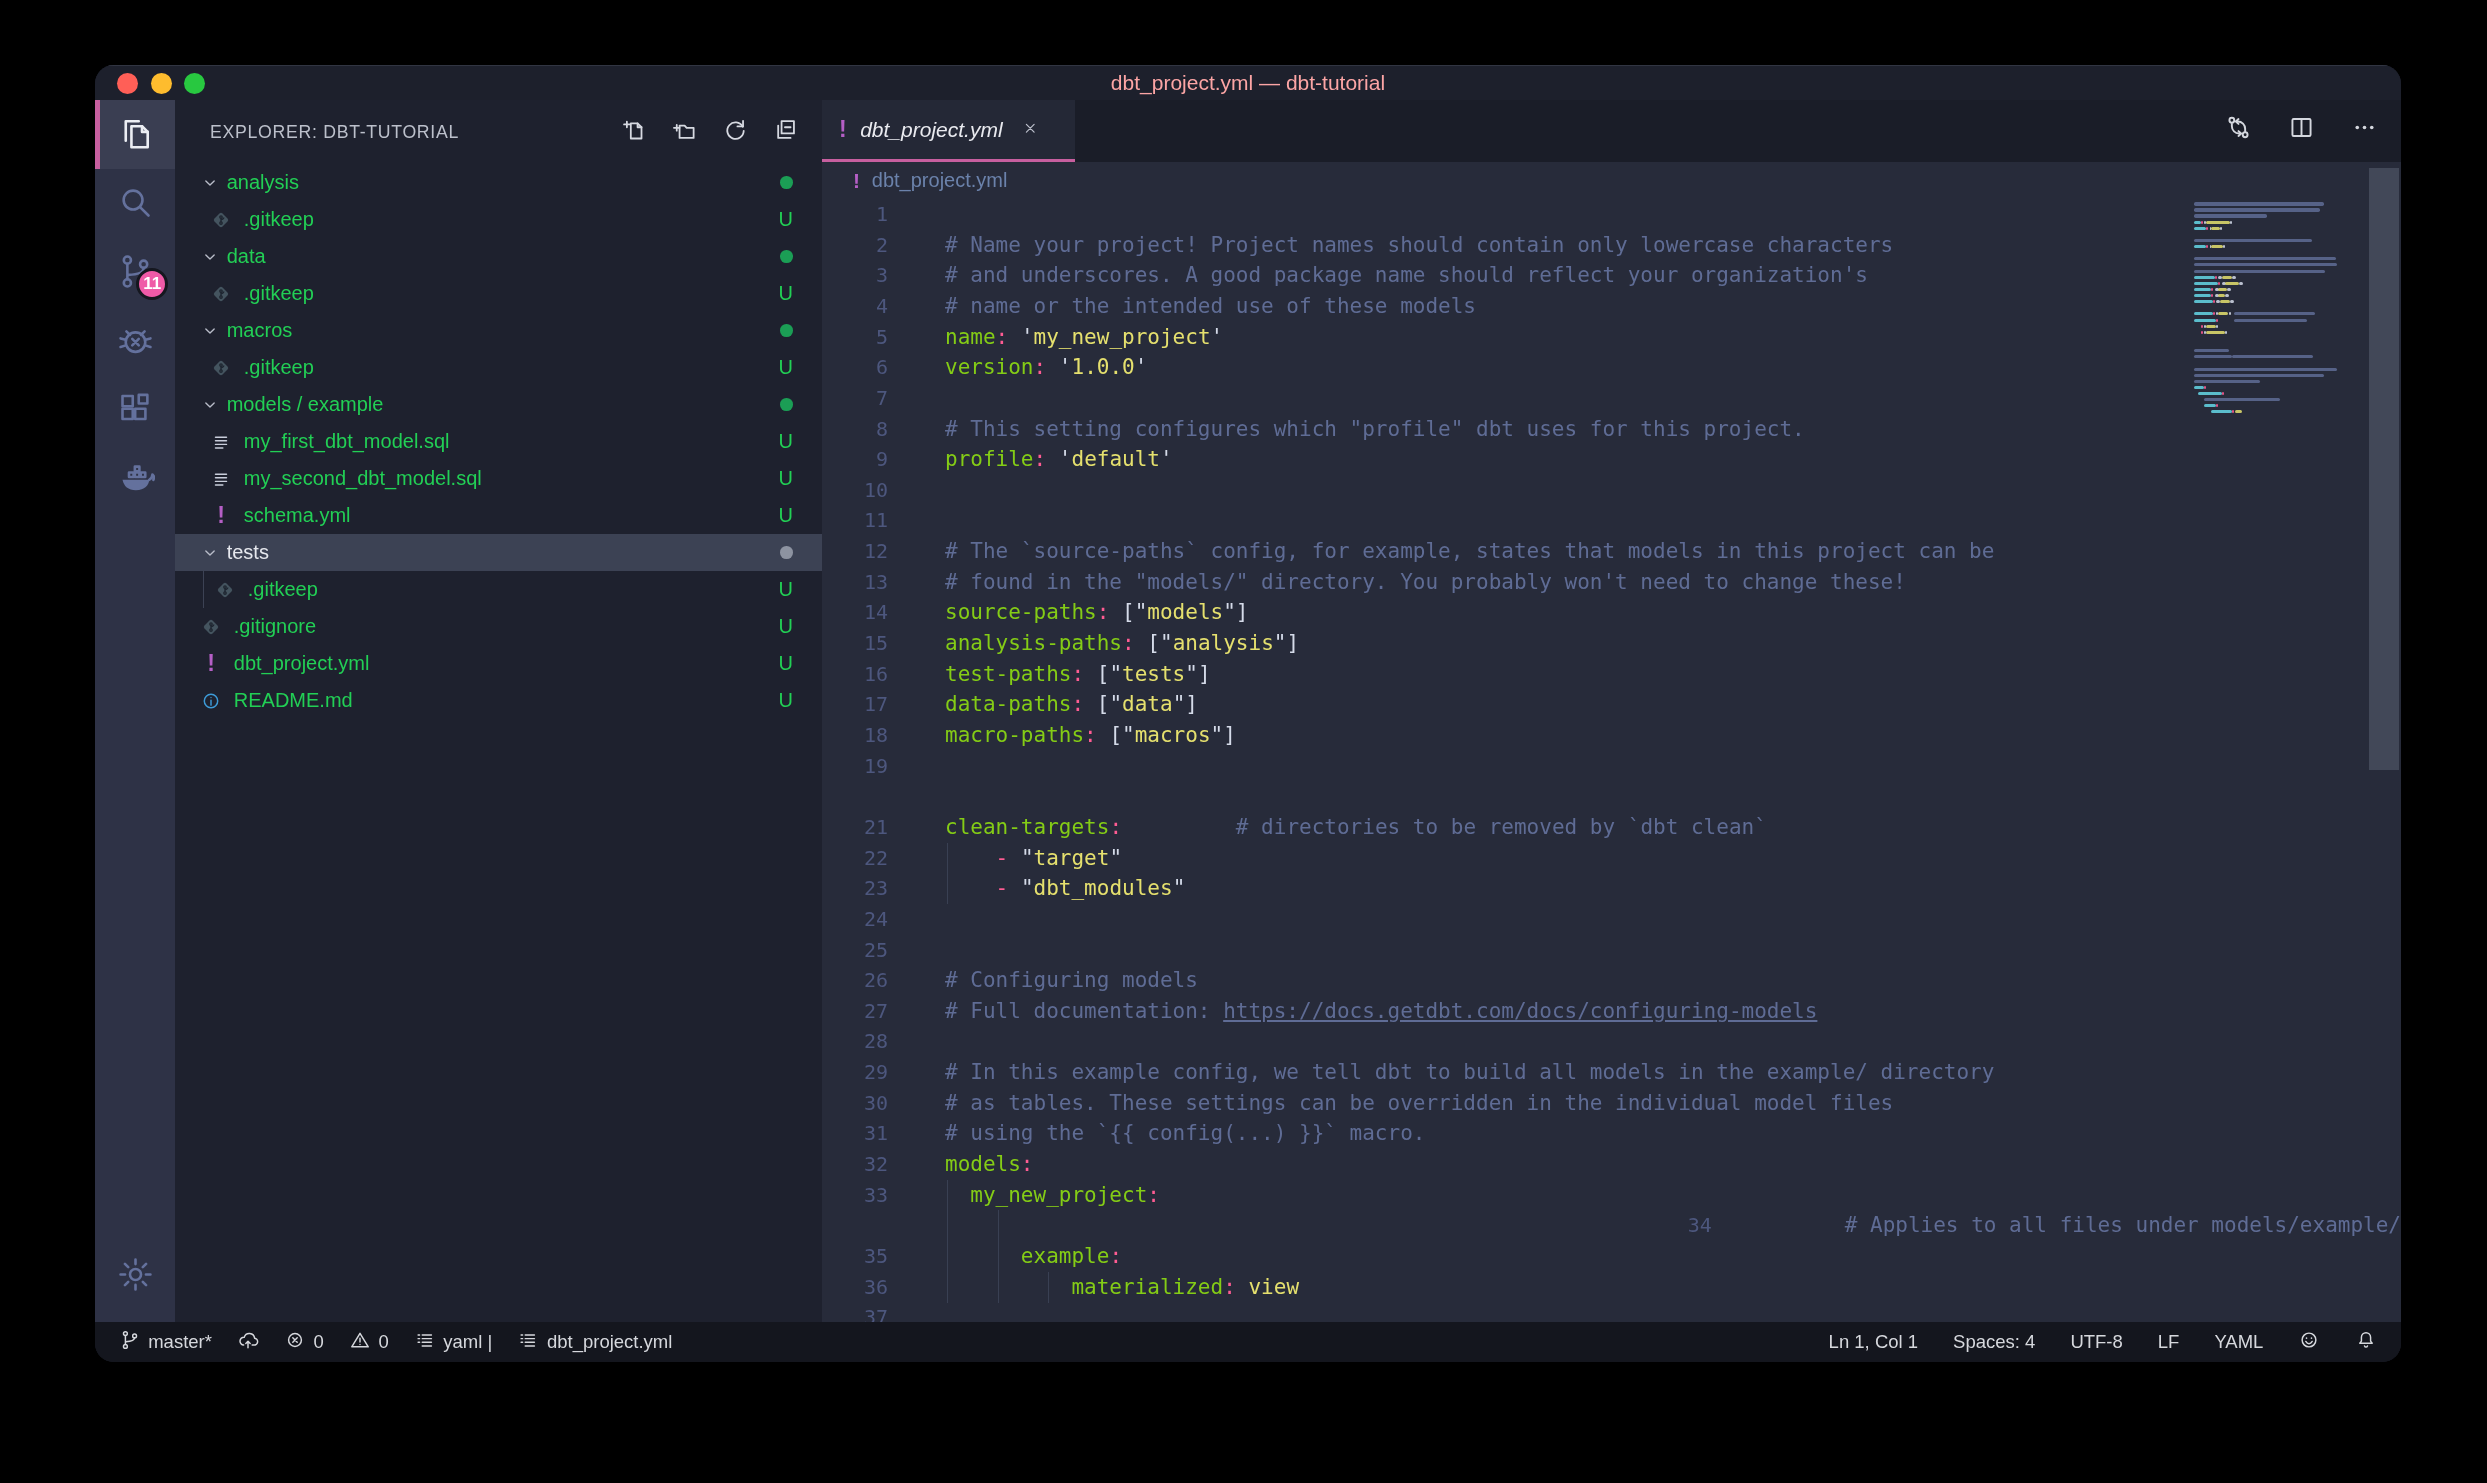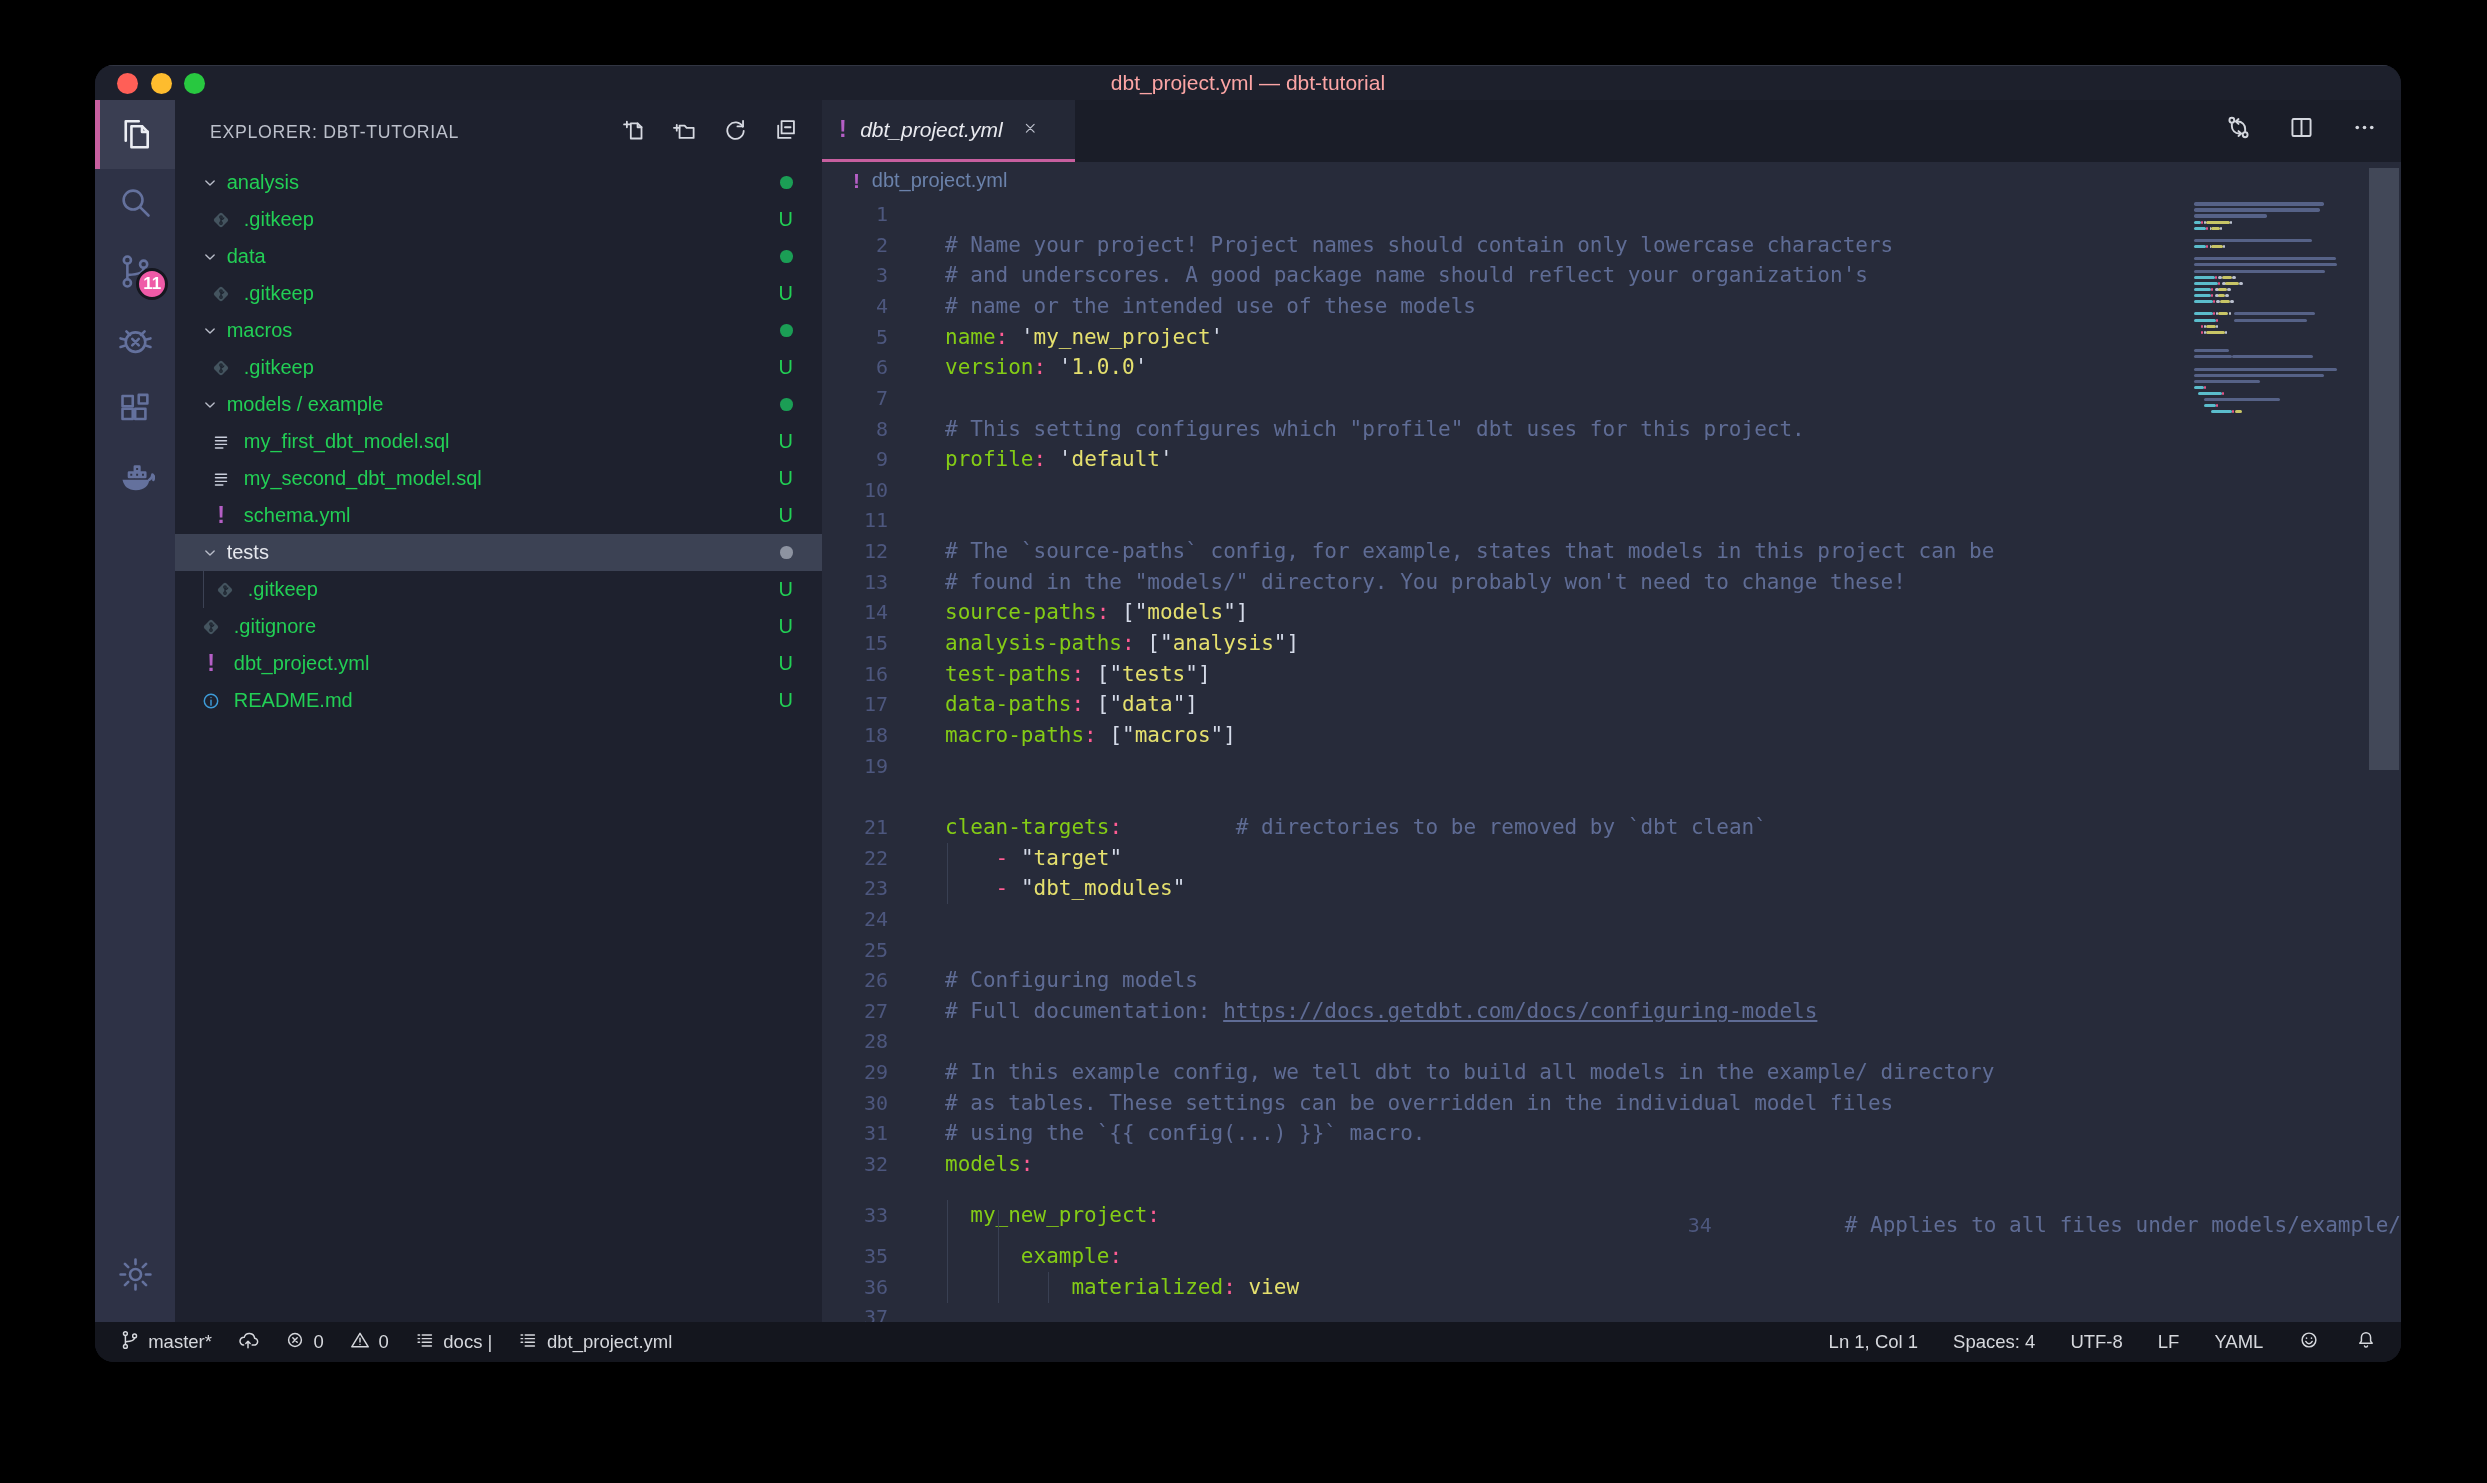--- a/index.html
+++ b/index.html
@@ -398,21 +398,21 @@
           <div class="line" style="top: 674px;"><span class="guide" style="left: 125px;"></span><span class="ln">23</span><span class="lc"><span class="t">    </span><span class="p">-</span><span class="t"> </span><span class="w">"</span><span class="s">dbt_modules</span><span class="w">"</span></span></div>
           <div class="line" style="top: 705px;"><span class="ln">24</span><span class="lc"></span></div>
           <div class="line" style="top: 736px;"><span class="ln">25</span><span class="lc"></span></div>
           <div class="line" style="top: 766px;"><span class="ln">26</span><span class="lc"><span class="cm"># Configuring models</span></span></div>
           <div class="line" style="top: 797px;"><span class="ln">27</span><span class="lc"><span class="cm"># Full documentation: </span><span class="lk">https://docs.getdbt.com/docs/configuring-models</span></span></div>
           <div class="line" style="top: 827px;"><span class="ln">28</span><span class="lc"></span></div>
           <div class="line" style="top: 858px;"><span class="ln">29</span><span class="lc"><span class="cm"># In this example config, we tell dbt to build all models in the example/ directory</span></span></div>
           <div class="line" style="top: 889px;"><span class="ln">30</span><span class="lc"><span class="cm"># as tables. These settings can be overridden in the individual model files</span></span></div>
           <div class="line" style="top: 919px;"><span class="ln">31</span><span class="lc"><span class="cm"># using the `{{ config(...) }}` macro.</span></span></div>
           <div class="line" style="top: 950px;"><span class="ln">32</span><span class="lc"><span class="k">models</span><span class="p">:</span></span></div>
-          <div class="line" style="top: 981px; margin-top: 20px;"><span class="guide" style="left: 125px;"></span><span class="ln">33</span><span class="lc"><span class="t">  </span><span class="k">my_new_project</span><span class="p">:</span></span></div>
+          <div class="line" style="top: 981px;"><span class="guide" style="left: 125px;"></span><span class="ln">33</span><span class="lc"><span class="t">  </span><span class="k">my_new_project</span><span class="p">:</span></span></div>
           <div class="line" style="top: 1011px; justify-content: flex-end;"><span class="guide" style="left: 125px;"></span><span class="guide" style="left: 176px;"></span><span class="ln">34</span><span class="lc"><span class="t">      </span><span class="cm"># Applies to all files under models/example/</span></span></div>
           <div class="line" style="top: 1042px;"><span class="guide" style="left: 125px;"></span><span class="guide" style="left: 176px;"></span><span class="ln">35</span><span class="lc"><span class="t">      </span><span class="k">example</span><span class="p">:</span></span></div>
           <div class="line" style="top: 1073px;"><span class="guide" style="left: 125px;"></span><span class="guide" style="left: 176px;"></span><span class="guide" style="left: 226px;"></span><span class="ln">36</span><span class="lc"><span class="t">          </span><span class="k">materialized</span><span class="p">:</span><span class="t"> </span><span class="s">view</span></span></div>
           <div class="line" style="top: 1103px;"><span class="ln">37</span><span class="lc"></span></div>
         </div>
       <div class="minimap" id="minimap">
           <span class="mm-tok" style="left: 0px; top: 6.2px; width: 130px; background: rgb(95, 108, 149);"></span>
           <span class="mm-tok" style="left: 0px; top: 12.2px; width: 126px; background: rgb(95, 108, 149);"></span>
           <span class="mm-tok" style="left: 0px; top: 18.4px; width: 73px; background: rgb(95, 108, 149);"></span>
           <span class="mm-tok" style="left: 0px; top: 24.5px; width: 7px; background: rgb(101, 215, 230);"></span>
@@ -513,21 +513,21 @@
               <circle cx="12" cy="12" r="7"></circle>
               <path d="M9.6 9.6l4.8 4.8M14.4 9.6l-4.8 4.8"></path>
             </svg></span><span>0</span></div>
         <div class="st-item"><span><svg viewBox="0 0 24 24" fill="none" stroke="currentColor" stroke-width="1.6" stroke-linecap="round" stroke-linejoin="round">
               <path d="M12 4.7L21 19.4H3z"></path>
               <path d="M12 10v4.2M12 16.8v.01"></path>
             </svg></span><span>0</span></div>
         <div class="st-item"><span><svg viewBox="0 0 24 24" fill="none" stroke="currentColor" stroke-width="1.6" stroke-linecap="round" stroke-linejoin="round">
               <path d="M9 6.5h10M9 10.5h10M9 14.5h10M9 18.5h10"></path>
               <path d="M4.5 6.5h1.6M4.5 10.5h1.6M4.5 14.5h1.6"></path>
-            </svg></span><span>docs |</span></div>
+            </svg></span><span>yaml |</span></div>
         <div class="st-item"><span><svg viewBox="0 0 24 24" fill="none" stroke="currentColor" stroke-width="1.6" stroke-linecap="round" stroke-linejoin="round">
               <path d="M9 6.5h10M9 10.5h10M9 14.5h10M9 18.5h10"></path>
               <path d="M4.5 6.5h1.6M4.5 10.5h1.6M4.5 14.5h1.6"></path>
             </svg></span><span>dbt_project.yml</span></div>
       </div>
     <div class="sb-right" id="status-right">
         <div class="st-item"><span>Ln 1, Col 1</span></div>
         <div class="st-item"><span>Spaces: 4</span></div>
         <div class="st-item"><span>UTF-8</span></div>
         <div class="st-item"><span>LF</span></div>

